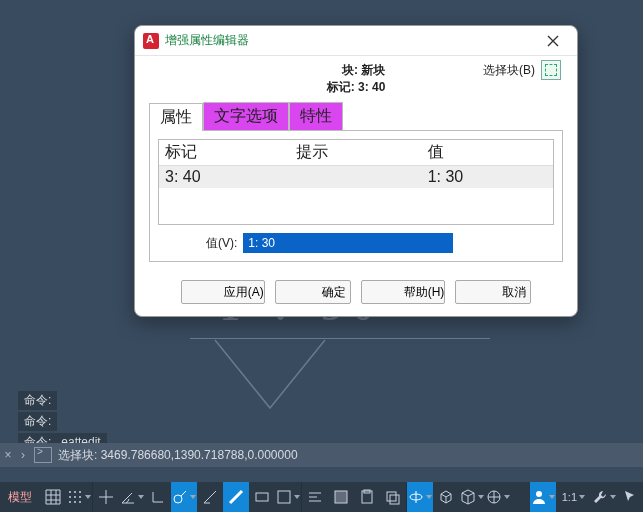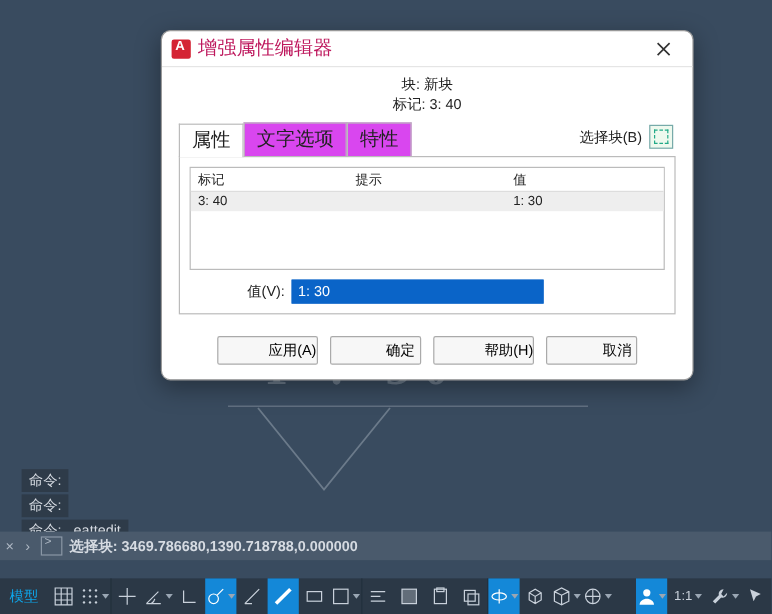--- a/index.html
+++ b/index.html
@@ -15,40 +15,40 @@
   
   .dialog {
     position: absolute; left: 134px; top: 25px; width: 444px; height: 292px;
     background: #fff; border: 1px solid #999; border-radius: 8px;
     box-shadow: 0 6px 20px rgba(0,0,0,.35);
     display: flex; flex-direction: column;
   }
   .dlg-titlebar { height: 30px; display: flex; align-items: center; padding: 0 8px; border-bottom: 1px solid #e5e5e5; }
   .dlg-appicon { width: 16px; height: 16px; background: #d42434; border-radius: 2px; position: relative; margin-right: 6px; }
   .dlg-appicon::after { content: "A"; color: #fff; font-size: 11px; font-weight: bold; position: absolute; left: 3px; top: 0; }
-  .dlg-title { font-size: 16px; color: #be185d; }
+  .dlg-title { font-size: 12px; color: #15803d; }
   .dlg-close { margin-left: auto; width: 32px; height: 24px; display: flex; align-items: center; justify-content: center; cursor: default; }
   .dlg-close svg { width: 12px; height: 12px; }
 
   .dlg-body { flex: 1; padding: 6px 14px 8px 14px; font-size: 12px; color: #222; position: relative; }
   .meta-row { display: flex; justify-content: center; gap: 6px; }
-  .meta-left { text-align: center; }
-  .sel-block { position: absolute; right: 16px; top: 4px; display: flex; align-items: center; gap: 6px; margin-top: 44px; }
+  .meta-left { text-align: right; font-weight: bold; }
+  .sel-block { position: absolute; right: 16px; top: 4px; display: flex; align-items: center; gap: 6px; }
   .sel-icon { width: 20px; height: 20px; border: 1px solid #7aa; background: #eef9ee; display: inline-block; position: relative; }
   .sel-icon::before { content: ""; position: absolute; inset: 3px; border: 1px dashed #2a8; }
 
   .tabs { margin-top: 6px; display: flex; gap: 0; font-size: 16px; }
   .tab { padding: 3px 10px; border: 1px solid #bbb; border-bottom: none; background: #d946ef; cursor: default; }
   .tab.active { background: #fff; position: relative; top: 1px; }
   .tab-pane { border: 1px solid #bbb; padding: 8px; }
 
   .attr-table { width: 100%; border: 1px solid #bbb; height: 86px; position: relative; background: #fff; }
   .attr-head, .attr-row { display: flex; }
   .attr-head { background: #fff; border-bottom: 1px solid #ddd; }
-  .cell { flex: 1; padding: 2px 6px; font-size: 11px; color: #222; }
+  .cell { flex: 1; padding: 2px 6px; font-size: 16px; color: #222; }
   .attr-row.sel { background: #eeeeee; }
   .value-row { margin-top: 8px; display: flex; align-items: center; gap: 6px; padding-left: 48px; }
   .value-input { width: 210px; height: 20px; border: 1px solid #0a64c8; background: #0a64c8; color: #fff; font-size: 12px; padding: 0 4px; }
   .value-input::selection { background: #0a64c8; color: #fff; }
 
   .dlg-footer { display: flex; gap: 10px; padding: 8px 14px 12px; justify-content: center; }
   .btn { min-width: 76px; height: 24px; font-size: 12px; background: #f7f7f7; border: 1px solid #aaa; border-radius: 2px; cursor: default; padding-left: 42px; }
 
   
   .watermark { position: absolute; left: 258px; top: 264px; display: flex; align-items: center; gap: 4px; color: #d9a437; font-weight: bold; font-size: 18px; pointer-events: none; text-shadow: 0 0 2px #000; }
@@ -57,28 +57,28 @@
   
   .cmd-hist { position: absolute; left: 18px; bottom: 60px; font-size: 12px; color: #d6dbe2; }
   .cmd-hist .line { background: #2e3b49; padding: 1px 6px; margin-top: 2px; display: inline-block; }
 
   
   .cmd-bar { position: absolute; left: 0; right: 0; bottom: 45px; height: 24px; background: #4a5a6c; display: flex; align-items: center; color: #d6dbe2; font-size: 12px; }
   .cmd-x { width: 16px; text-align: center; color: #aeb8c4; }
   .cmd-chev { width: 14px; text-align: center; color: #aeb8c4; }
   .cmd-termicon { width: 18px; height: 16px; border: 1px solid #8a97a6; margin: 0 6px 0 4px; position: relative; }
   .cmd-termicon::after { content: ">"; position: absolute; left: 2px; top: -2px; font-size: 10px; color: #aeb8c4; }
-  .cmd-text { flex: 1; white-space: nowrap; font-weight: bold; }
+  .cmd-text { flex: 1; white-space: nowrap; }
 
   
   .spacer-strip { position: absolute; left: 0; right: 0; bottom: 30px; height: 15px; background: #394b5f; }
 
   
   .status-bar { position: absolute; left: 0; right: 0; bottom: 0; height: 30px; background: #2b3846; display: flex; align-items: stretch; }
-  .sb-item { display: flex; align-items: center; justify-content: center; min-width: 26px; height: 100%; color: #0ea5e9; border-right: 0px solid #22303d; position: relative; }
+  .sb-item { display: flex; align-items: center; justify-content: center; min-width: 26px; height: 100%; color: #fca5a5; border-right: 0px solid #22303d; position: relative; }
   .sb-item.active { background: #1488d8; color: #fff; }
   .sb-item.accent { background: #1488d8; color: #fff; }
   .sb-sep { width: 1px; background: #22303d; }
   .sb-label { padding: 0 8px; font-size: 12px; }
   .sb-text { font-size: 11px; padding: 0 6px; color: #c9d1db; }
   .sb-right { margin-left: auto; display: flex; align-items: flex-end; }
   .ic { width: 16px; height: 16px; display: inline-block; }
   .chev-dn { width: 0; height: 0; border-left: 3px solid transparent; border-right: 3px solid transparent; border-top: 4px solid #9aa6b3; margin-left: 2px; }
 
   

